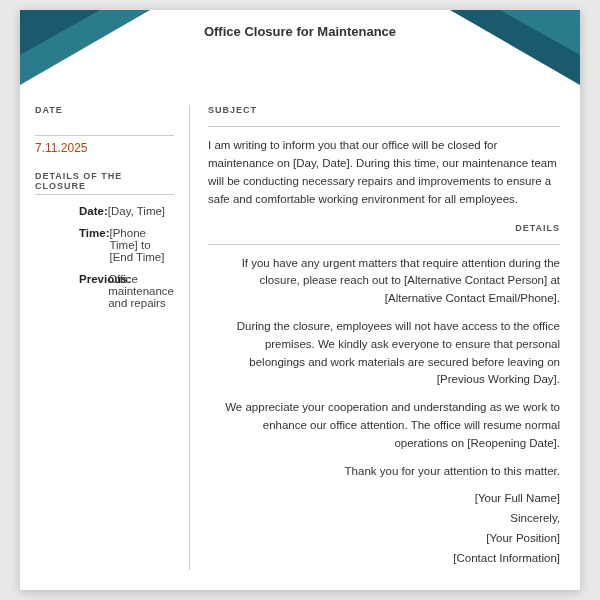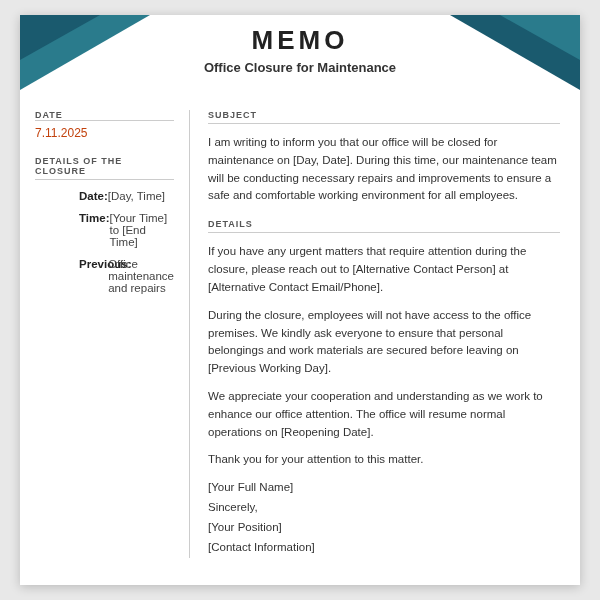--- a/index.html
+++ b/index.html
@@ -124,21 +124,21 @@
       margin-bottom: 16px;
     }
     .sidebar-label {
       font-size: 9px;
       font-weight: bold;
       letter-spacing: 1px;
       color: #555;
       text-transform: uppercase;
       margin-bottom: 4px;
       border-bottom: 1px solid #ccc;
-      padding-bottom: 0;
+      padding-bottom: 20px;
     }
     .sidebar-date {
       font-size: 12px;
       color: #c2410c;
       margin-top: 5px;
       margin-bottom: 12px;
     }
     .details-label {
       font-size: 9px;
       font-weight: bold;
@@ -171,72 +171,72 @@
       flex: 1;
       padding-left: 18px;
     }
     .section-label {
       font-size: 9px;
       font-weight: bold;
       letter-spacing: 1px;
       color: #555;
       text-transform: uppercase;
       border-bottom: 1px solid #ccc;
-      padding-bottom: 3px;
+      padding-bottom: 11px;
       margin-bottom: 10px;
     }
     .main p {
       font-size: 11.5px;
       color: #333;
       line-height: 1.55;
       margin-bottom: 10px;
     }
     .details-section {
       margin-top: 14px;
+      text-align: right;
     }
     .sign-block {
       margin-top: 8px;
     }
     .sign-block p {
       margin-bottom: 2px;
       font-size: 11.5px;
     }
   </style>
 </head>
 <body>
 
 <div class="page">
 
   <div class="header">
     <div class="tri-tl"></div>
     <div class="tri-tl2"></div>
     <div class="tri-tr"></div>
     <div class="tri-tr2"></div>
     <div class="header-center">
-      <div class="memo-title">MEMO</div>
       <div class="memo-subtitle">Office Closure for Maintenance</div>
     </div>
   </div>
 
   <div class="content">
 
     <div class="sidebar">
       <div class="sidebar-section">
         <div class="sidebar-label">DATE</div>
         <div class="sidebar-date">7.11.2025</div>
       </div>
       <div class="sidebar-section">
         <div class="details-label">DETAILS OF THE CLOSURE</div>
         <div class="detail-row">
           <span class="detail-key">Date:</span>
           <span class="detail-val">[Day, Time]</span>
         </div>
         <div class="detail-row">
           <span class="detail-key">Time:</span>
-          <span class="detail-val">[Your Time] to [End Time]</span>
+          <span class="detail-val">[Phone Time] to [End Time]</span>
         </div>
         <div class="detail-row">
           <span class="detail-key">Previous:</span>
           <span class="detail-val">Office maintenance and repairs</span>
         </div>
       </div>
     </div>
 
     <div class="main">
       <div class="section-label">SUBJECT</div>

